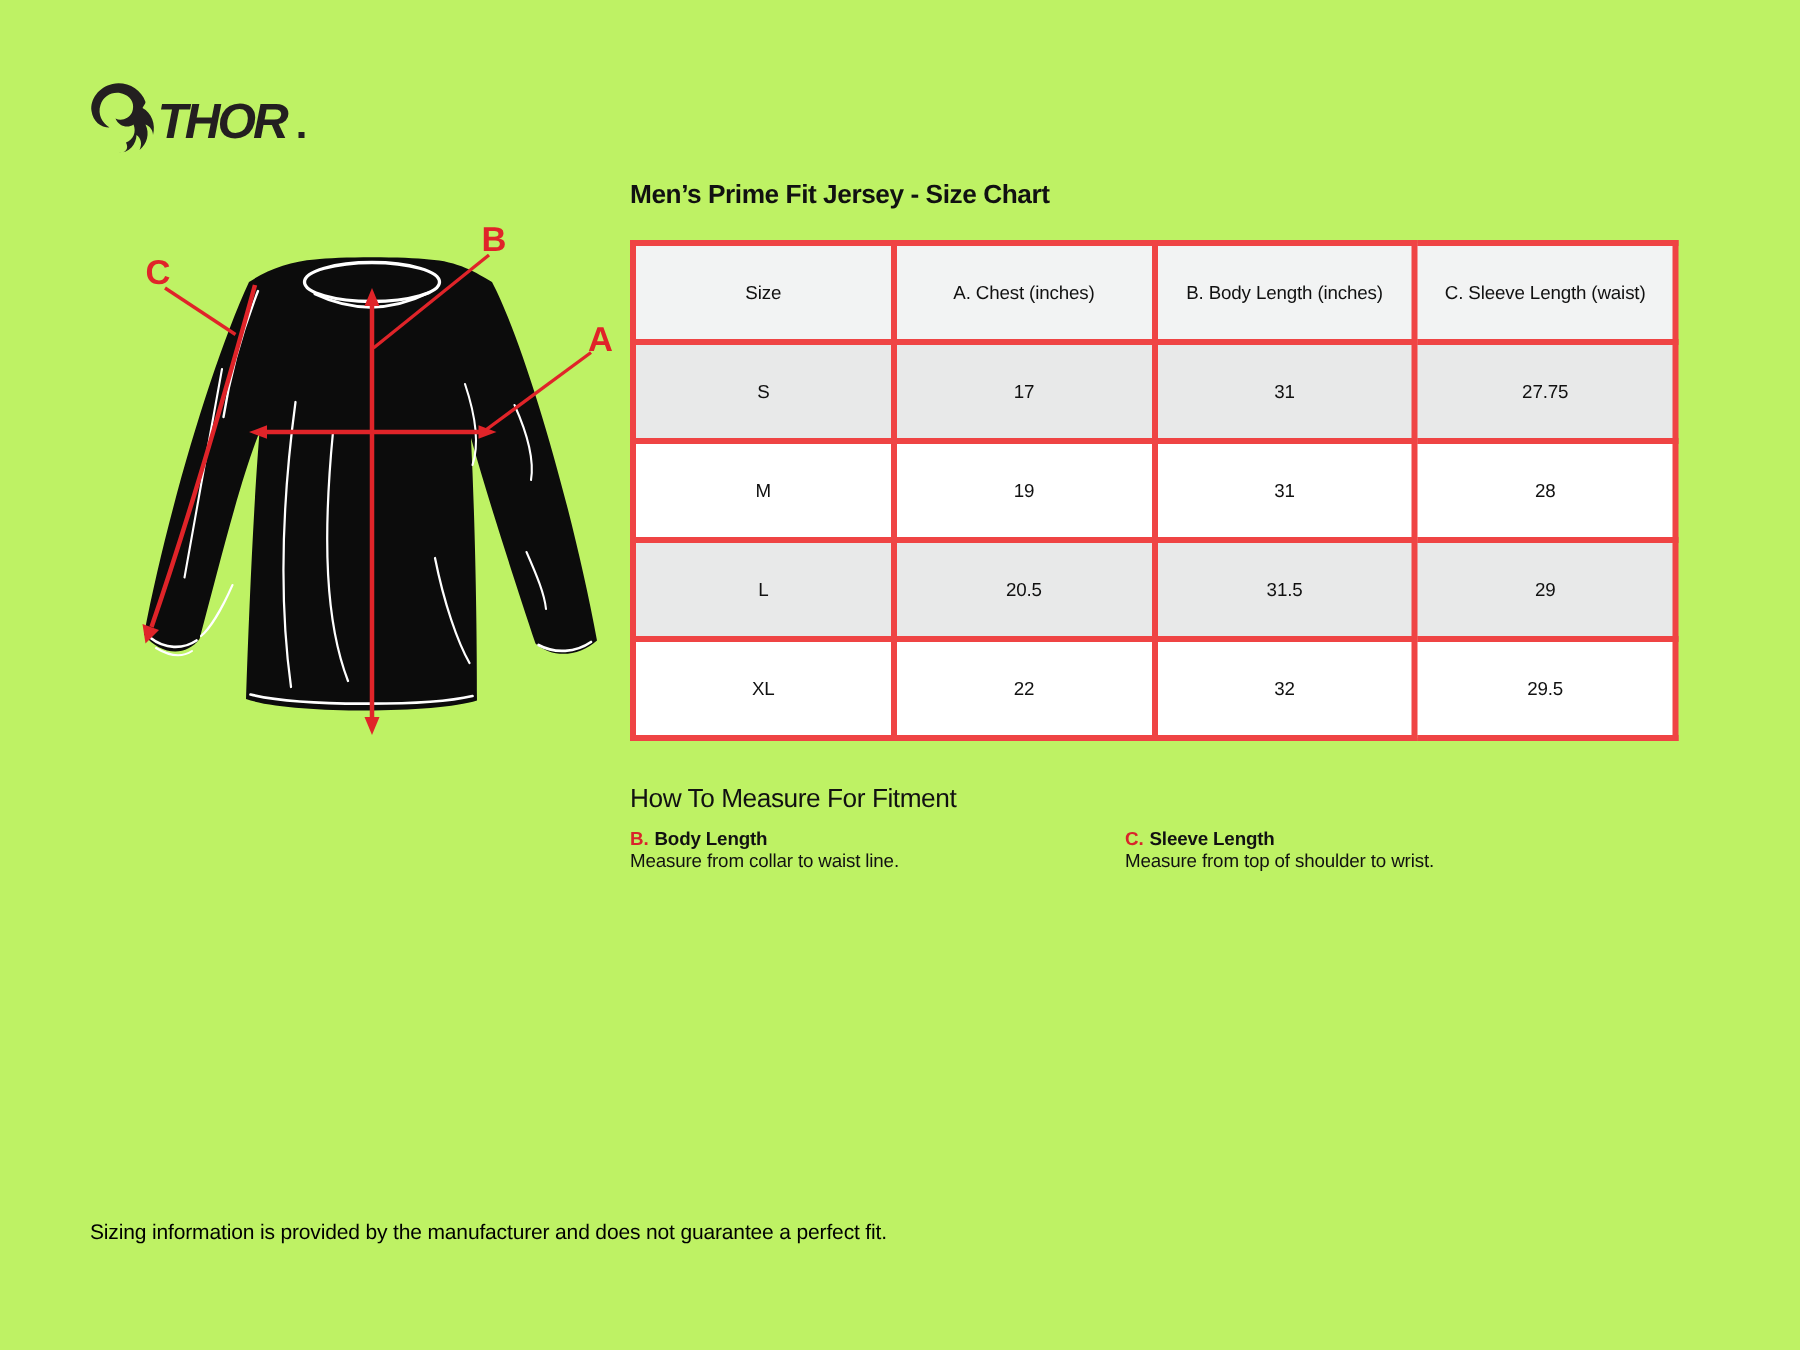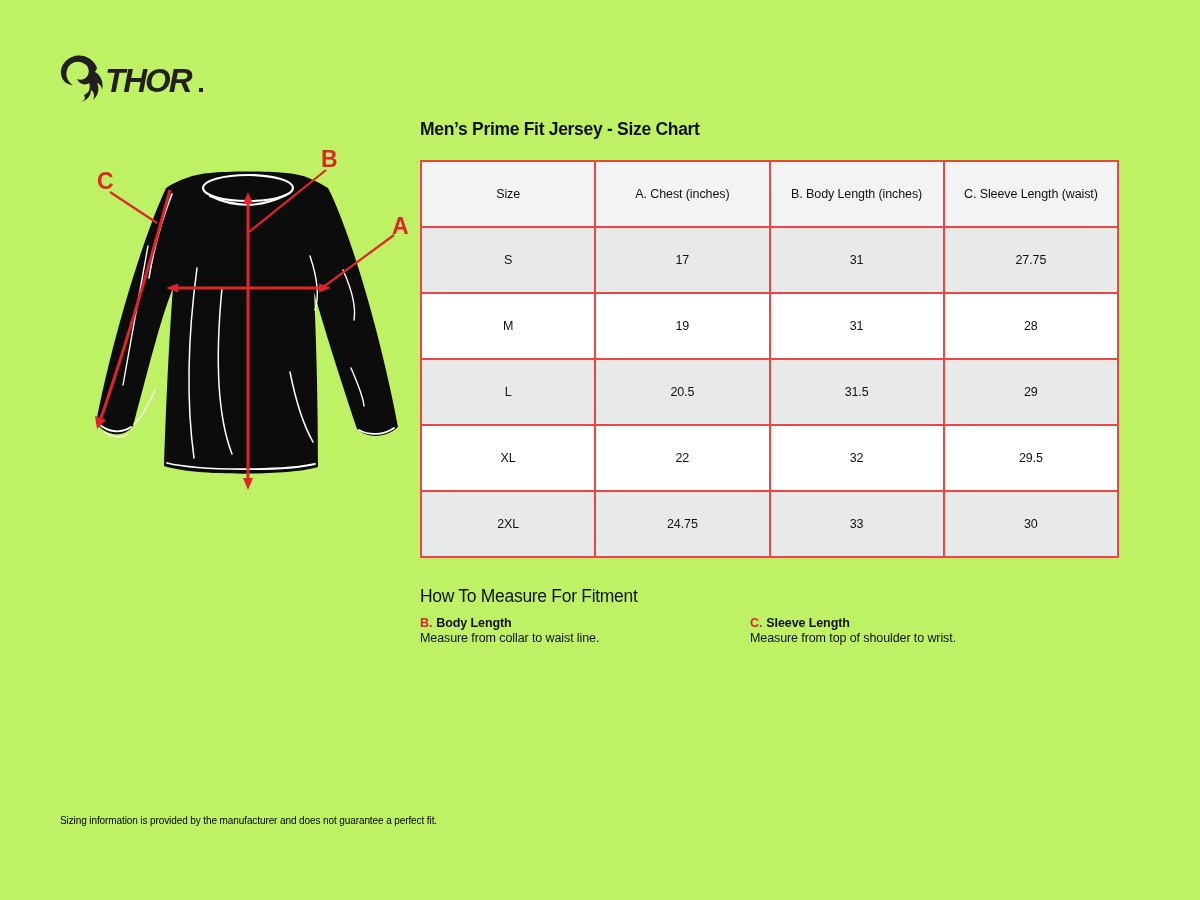--- a/index.html
+++ b/index.html
@@ -30,21 +30,21 @@
     margin: 0; font-size: 17.5px; font-weight: bold; color: #111;
     letter-spacing: -0.3px;
   }
   table.size-chart {
     margin-top: 20px;
     width: 699px;
     border-collapse: collapse;
     table-layout: fixed;
   }
   table.size-chart th, table.size-chart td {
-    border: 2px solid #ef4444;
+    border: 4px solid #ef4444;
     height: 66px;
     text-align: center;
     vertical-align: middle;
     font-size: 12.5px;
     font-weight: 400;
     color: #111;
     padding: 0;
   }
   table.size-chart thead th { background: #f2f3f3; }
   tr.row-gray td { background: #e8e9e9; }
@@ -57,21 +57,21 @@
   .measure-grid {
     display: grid;
     grid-template-columns: 330px auto;
     grid-row-gap: 13px;
   }
   .measure-label { font-size: 12.5px; font-weight: bold; color: #111; line-height: 14px; }
   .measure-key { color: #d9242b; margin-right: 4px; }
   .measure-desc { font-size: 12.5px; color: #111; line-height: 14px; margin-top: 1px; }
 
   
-  .footer { position: absolute; left: 60px; top: 814px; font-size: 10px; line-height: 14px; color: #000; text-align: center; }
+  .footer { position: absolute; left: 60px; top: 814px; font-size: 14px; line-height: 14px; color: #000; text-align: center; }
 </style>
 </head>
 <body>
 
 <div class="page">
 
   <div class="logo">
     <svg width="160" height="50" viewBox="0 0 160 50">
       <g fill="#231f20">
         <path d="M39 14 C36 5 26 0 17 2 C8 4 2 12 3 20 C4 27 9 31 15 31 C10 28 7 22 9 16 C11 9 19 6 25 9 C30 11 32 16 30 21 C28 25 23 27 19 25 C21 30 27 32 31 29 C33 34 31 39 26 41 C28 45 26 48 21 48 C28 48 33 42 33 36 C36 38 37 42 35 46 C40 42 42 35 39 29 C42 30 44 33 44 36 C46 29 43 21 37 18 C38 16 39 15 39 14 Z"></path>
@@ -169,26 +169,20 @@
           <td>20.5</td>
           <td>31.5</td>
           <td>29</td>
         </tr>
         <tr class="row-white">
           <td>XL</td>
           <td>22</td>
           <td>32</td>
           <td>29.5</td>
         </tr>
-        <tr class="row-gray">
-          <td>2XL</td>
-          <td>24.75</td>
-          <td>33</td>
-          <td>30</td>
-        </tr>
       </tbody>
     </table>
 
     <h2 class="measure-heading">How To Measure For Fitment</h2>
 
     <div class="measure-grid">
       <div class="measure-item">
         <div class="measure-label"><span class="measure-key">B.</span><span>Body Length</span></div>
         <div class="measure-desc">Measure from collar to waist line.</div>
       </div>

